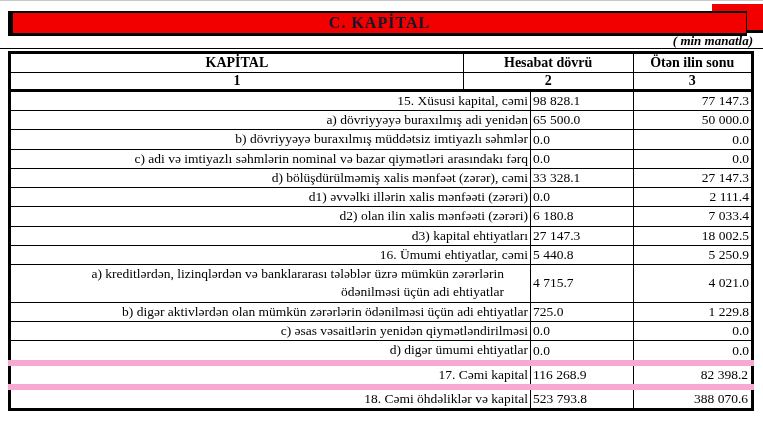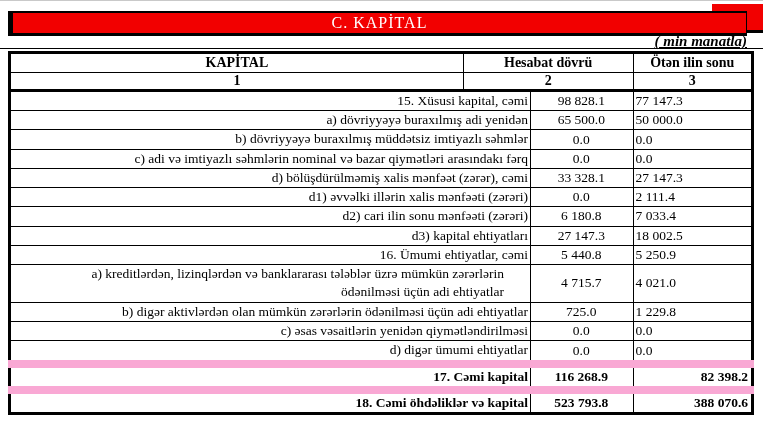--- a/index.html
+++ b/index.html
@@ -8,42 +8,42 @@
   .top-faint-line{position:absolute;left:0;top:0;width:763px;height:1px;background:#c9c9c9;}
 
   
   .corner-fragment{position:absolute;left:712px;top:4px;width:51px;height:26px;
         background:#f20000;border-bottom:3px solid #000;}
 
   
   .banner{position:absolute;left:8px;top:11px;width:733px;height:20px;background:#f20000;
         border-top:2px solid #000;border-left:5px solid #000;border-right:1px solid #000;
         border-bottom:3px solid #000;text-align:center;}
-  .banner-title{color:#ffffff;font-weight:normal;font-size:16px;line-height:20px;letter-spacing:1px;}
+  .banner-title{color:#0f172a;font-weight:bold;font-size:16px;line-height:20px;letter-spacing:1px;}
 
-  .unit-note{position:absolute;right:16px;top:33px;font-size:15px;font-style:italic;font-weight:bold;text-decoration:underline;}
+  .unit-note{position:absolute;right:10px;top:33px;font-size:13px;font-style:italic;font-weight:bold;}
   .rule{position:absolute;left:0;top:48px;width:763px;height:1px;background:#000;}
 
   
   .tbl-wrap{position:absolute;left:8px;top:51px;}
   table{border-collapse:collapse;table-layout:fixed;width:746px;border:3px solid #000;}
   col.c1{width:452px;} col.c2{width:67px;} col.c3{width:102px;} col.c4{width:119px;}
   th,td{border:1.5px solid #000;font-size:13.5px;padding:0 2px;overflow:hidden;}
   thead th{font-weight:bold;text-align:center;font-size:14px;}
   tr.hdr1{height:20px;} tr.hdr2{height:15px;}
   tr.hdr2 th{border-bottom:3px solid #000;}
   tbody tr{height:18px;}
   tbody tr.tall{height:38px;}
   tbody td.lbl{text-align:right;padding-left:2px;line-height:1.35;}
   tbody td.ind1{padding-left:24px;}
   tbody td.ind2{padding-left:53px;}
-  tbody td.num2{text-align:center;padding-right:3px;}
-  tbody td.num3{text-align:left;}
+  tbody td.num2{text-align:left;padding-right:3px;}
+  tbody td.num3{text-align:right;}
   tr.bold-row{height:19px;}
-  tr.bold-row td{font-weight:bold;border-top:8px solid #f9a8d4;}
+  tr.bold-row td{font-weight:normal;border-top:6px solid #f9a8d4;}
   tr.bold-row td.num3{text-align:right;padding-right:3px;}
   tr.tall td.lbl{padding-right:26px;}
 </style>
 </head>
 <body>
 
 <div class="page">
   <div class="top-faint-line"></div>
   <div class="corner-fragment"></div>
 
@@ -99,21 +99,21 @@
           <td colspan="2" class="lbl ind1">d) bölüşdürülməmiş xalis mənfəət (zərər), cəmi</td>
           <td class="num2">33 328.1</td>
           <td class="num3">27 147.3</td>
         </tr>
         <tr>
           <td colspan="2" class="lbl ind2">d1) əvvəlki illərin xalis mənfəəti (zərəri)</td>
           <td class="num2">0.0</td>
           <td class="num3">2 111.4</td>
         </tr>
         <tr>
-          <td colspan="2" class="lbl ind2">d2) cari ilin sonu mənfəəti (zərəri)</td>
+          <td colspan="2" class="lbl ind2">d2) olan ilin xalis mənfəəti (zərəri)</td>
           <td class="num2">6 180.8</td>
           <td class="num3">7 033.4</td>
         </tr>
         <tr>
           <td colspan="2" class="lbl ind2">d3) kapital ehtiyatları</td>
           <td class="num2">27 147.3</td>
           <td class="num3">18 002.5</td>
         </tr>
         <tr>
           <td colspan="2" class="lbl">16. Ümumi ehtiyatlar, cəmi</td>

